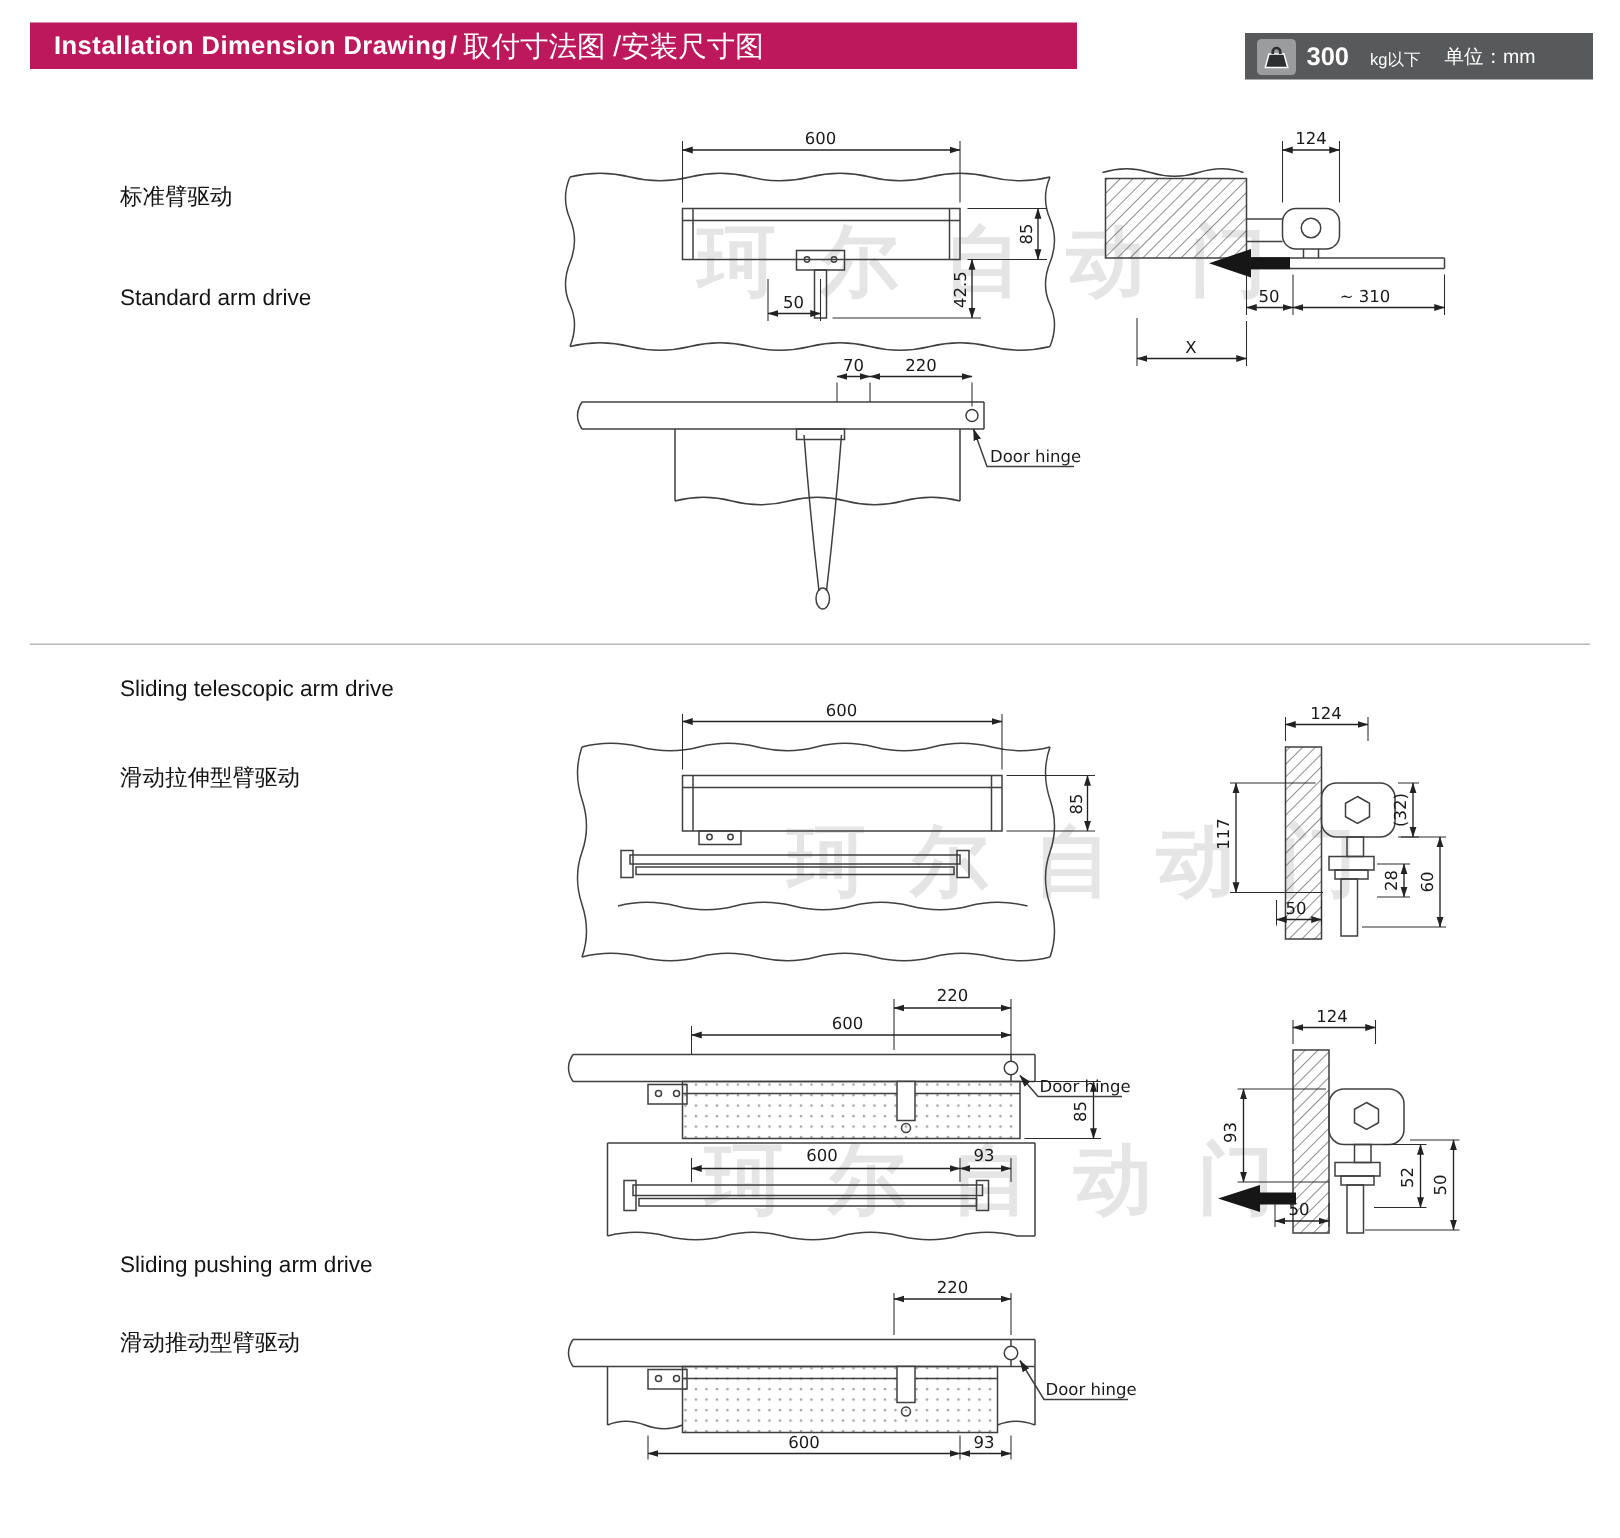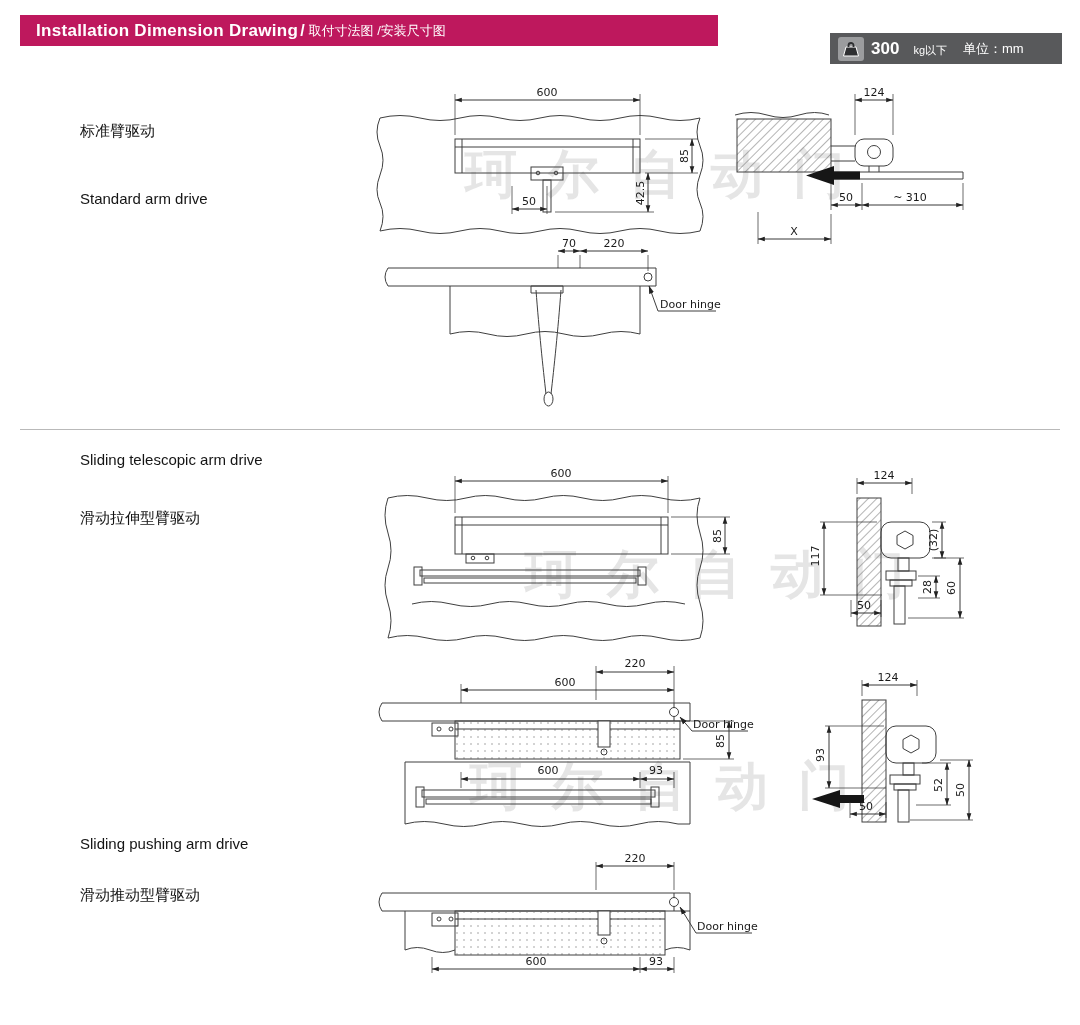--- a/index.html
+++ b/index.html
@@ -6,22 +6,22 @@
   html,body { width:1080px; height:1025px; background:#fff;
     font-family:"Liberation Sans","DejaVu Sans",sans-serif; }
   .page { position:absolute; top:0; left:0; width:1080px; height:1025px;
     background:#fff; overflow:hidden; }
 
   
   .hdr-left { position:absolute; left:20px; top:15px; width:698px; height:31px;
     background:#0e968b; color:#fff; display:flex; align-items:center; padding-left:16px; }
   .hdr-left .en { font-size:17px; font-weight:bold; letter-spacing:.3px; }
   .hdr-left .sep { font-size:16px; font-weight:bold; margin:0 4px 0 2px; }
-  .hdr-left .cn { font-size:13px; }
-  .hdr-right { position:absolute; left:830px; top:33px; width:232px; height:31px;
+  .hdr-left .cn { font-size:19px; }
+  .hdr-right { position:absolute; left:830px; top:22px; width:232px; height:31px;
     background:#58595b; color:#fff; display:flex; align-items:center; padding:0 8px; }
   .hdr-right .w300 { font-size:17px; font-weight:bold; margin-left:7px; }
   .hdr-right .wkg { font-size:11px; margin-left:14px; margin-top:3px; }
   .hdr-right .unit { font-size:13px; margin-left:16px; }
 
   
   .lbl { position:absolute; font-size:15px; color:#141414; white-space:nowrap; }
 
   
   .divider { position:absolute; left:20px; width:1040px; height:1px; background:#b9b9b9; }

